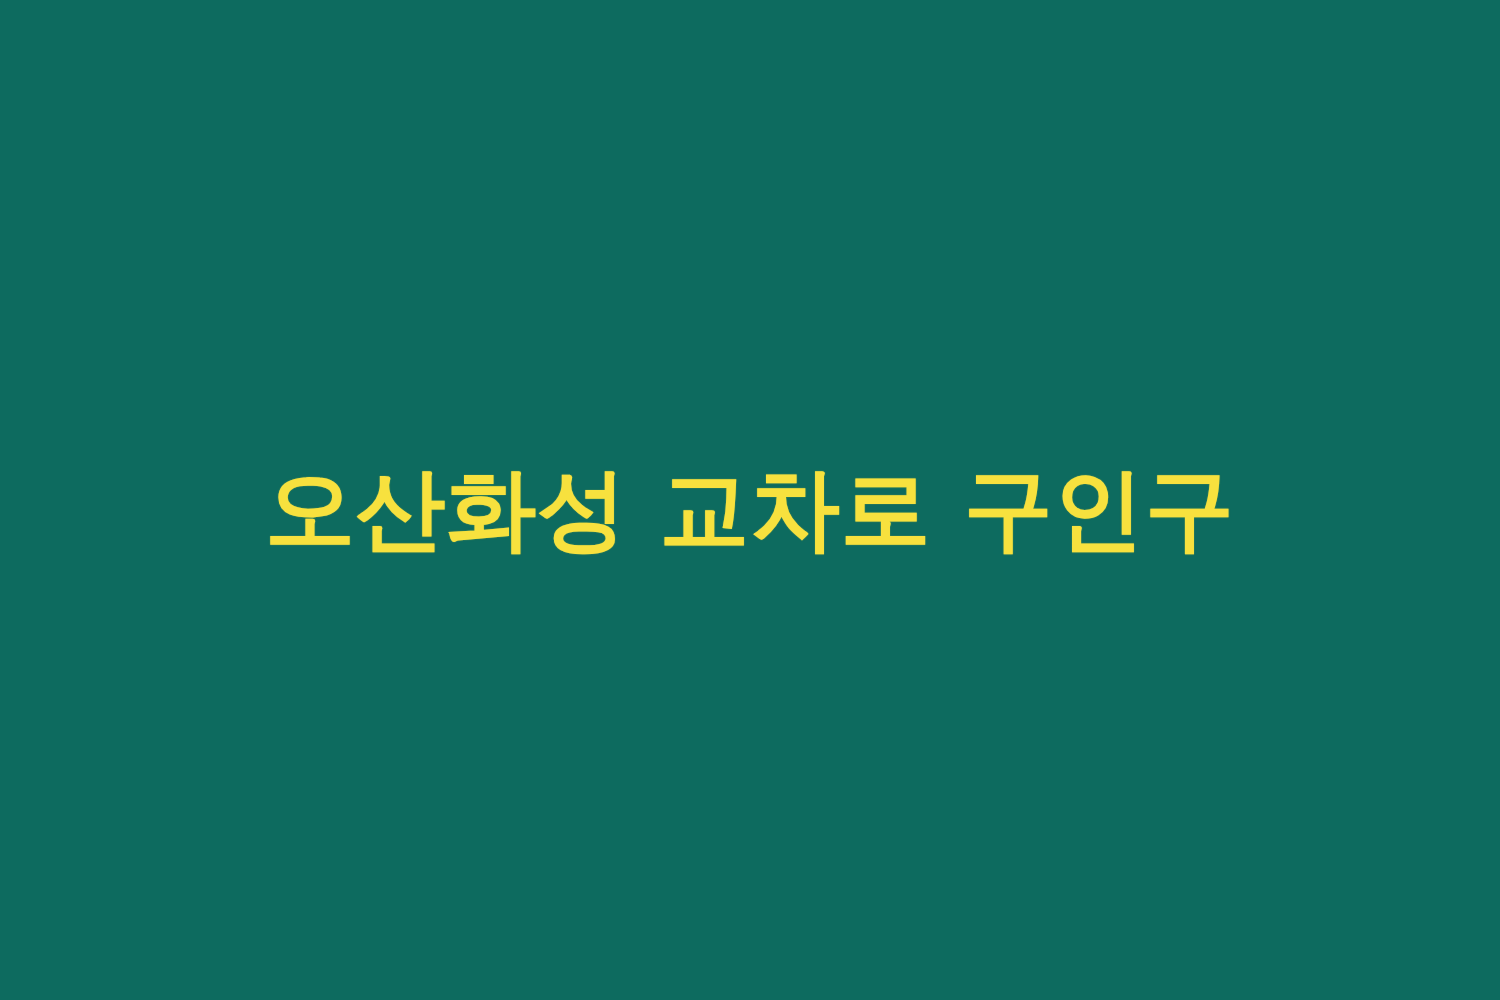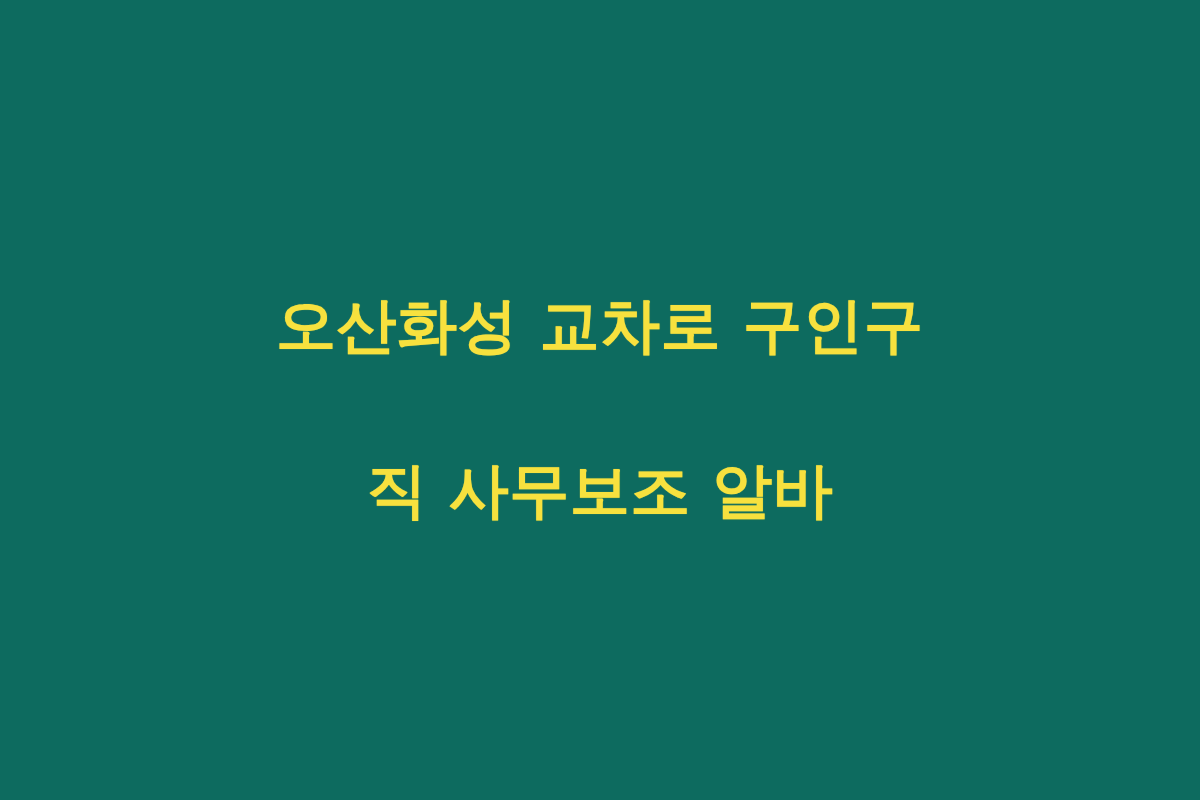--- a/index.html
+++ b/index.html
@@ -27,36 +27,35 @@
     overflow: hidden;
   }
 
   #headline {
     width: 1060px;
     margin: 0;
     padding: 0;
     text-align: center;
     font-family: "DejaVu Sans", "Liberation Sans", sans-serif;
     font-weight: 700;
-    font-size: 60px;
+    font-size: 72px;
     line-height: 1.38;
     letter-spacing: 0.5px;
     color: #f7e13e;
     word-break: keep-all;
     white-space: pre-line;
     
     text-shadow: 0 0 1px rgba(247, 225, 62, 0.55);
     transform: translateY(8px);
   }
 
   .line {
     display: block;
   }
 </style>
 </head>
 <body>
 
 <div id="banner" style="background: rgb(13, 107, 95);">
   <h1 id="headline" style="color: rgb(247, 225, 62);">
     <span class="line">오산화성 교차로 구인구</span>
-    <span class="line">직 사무보조 알바</span>
   </h1>
 </div>
 
 </body></html>

